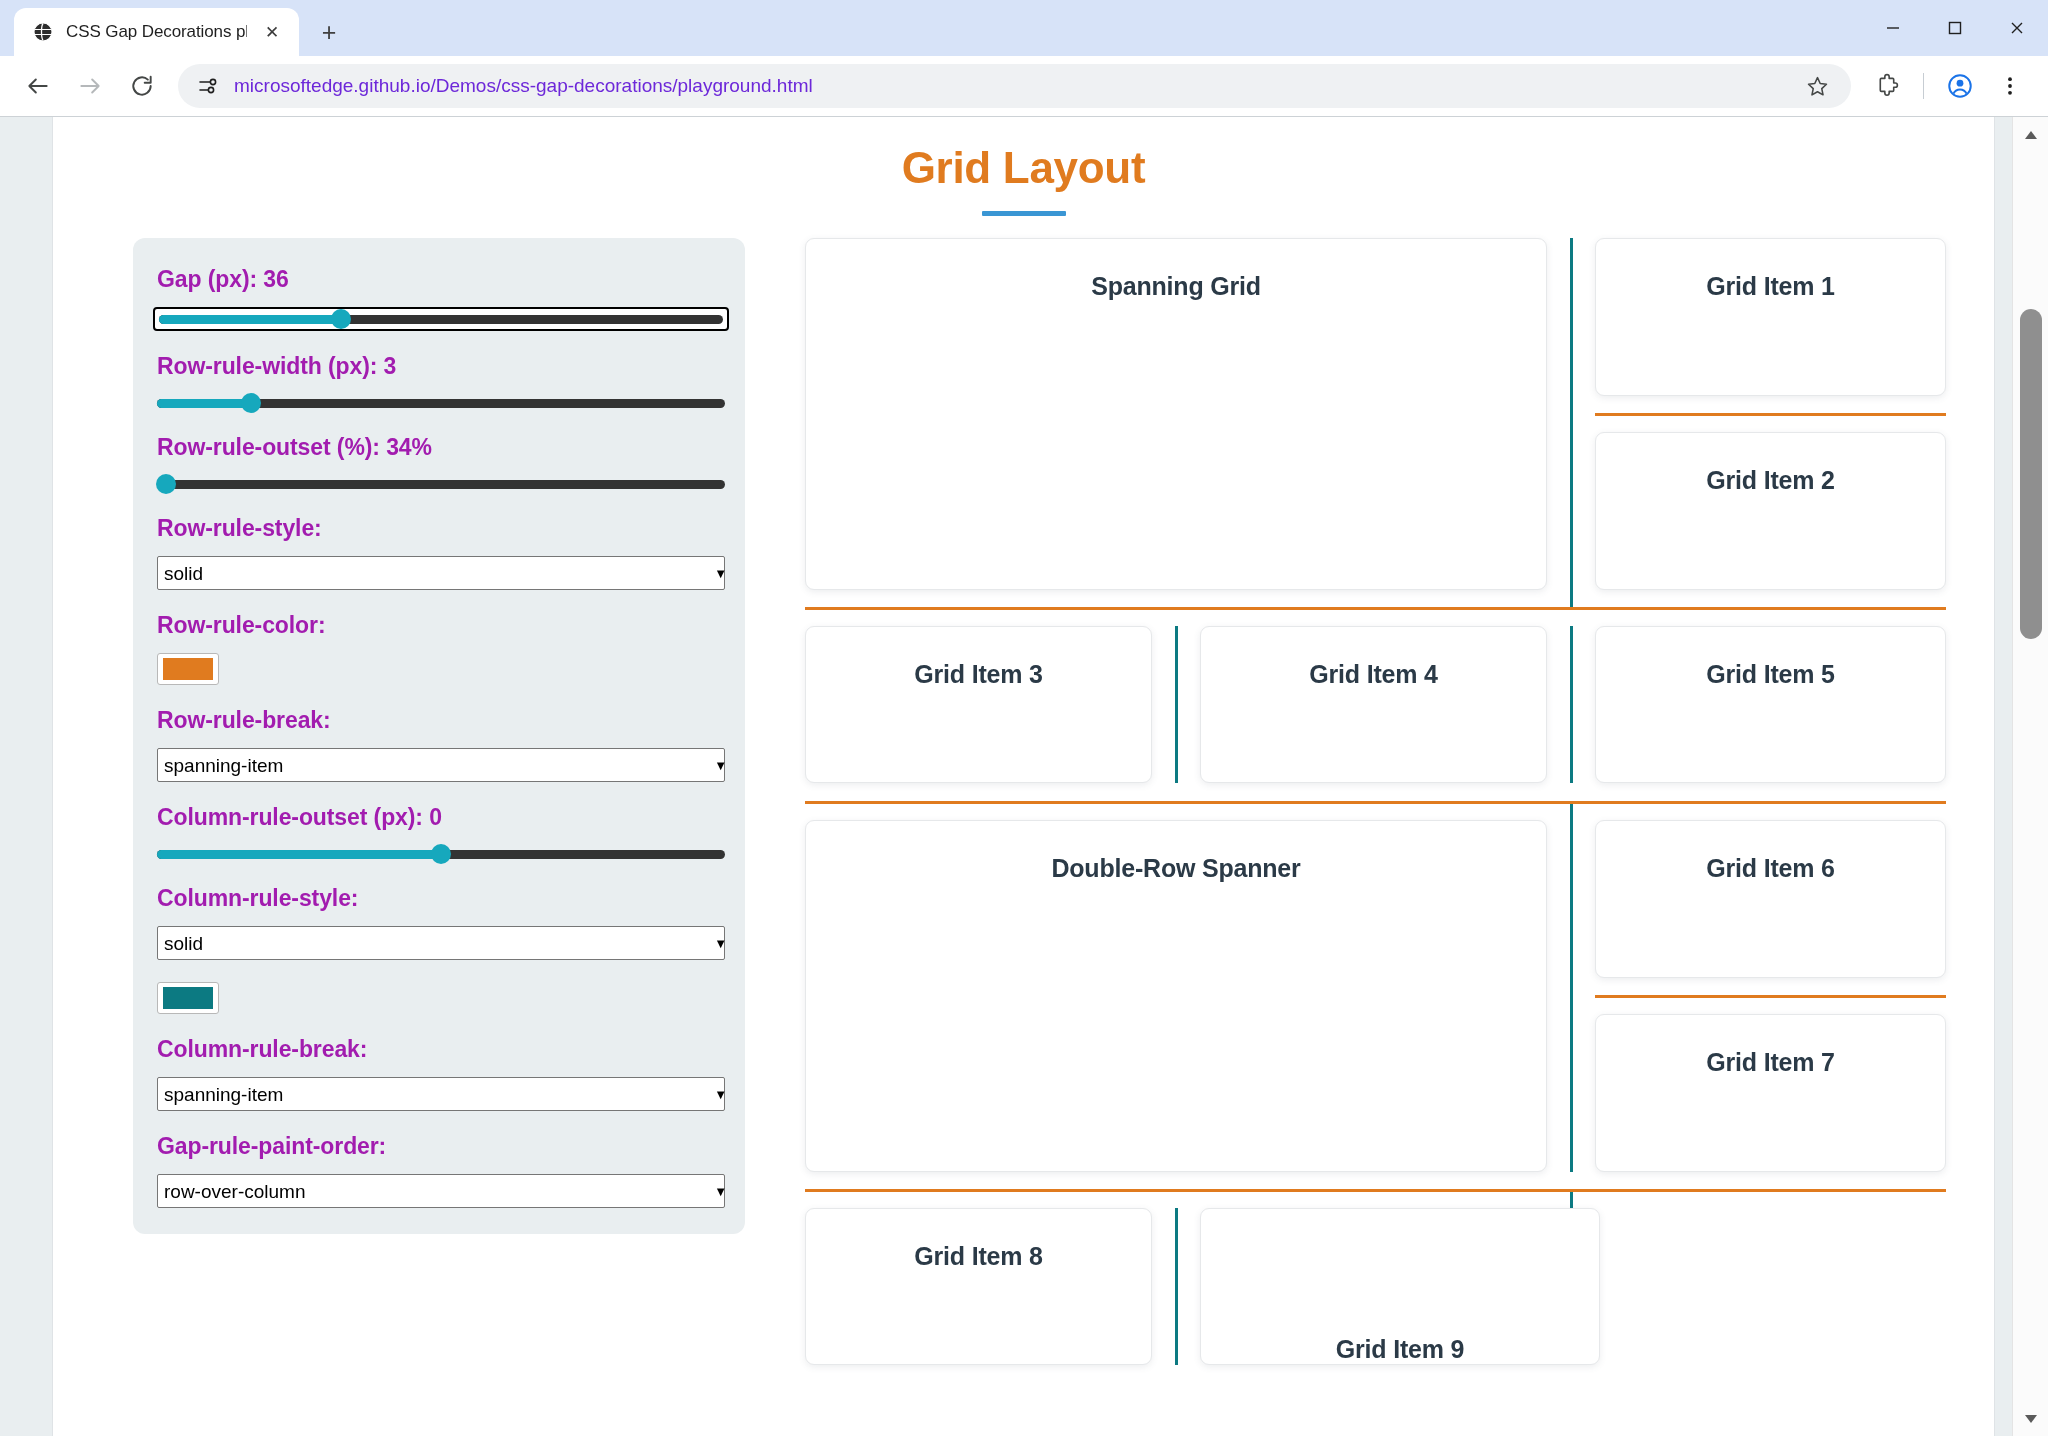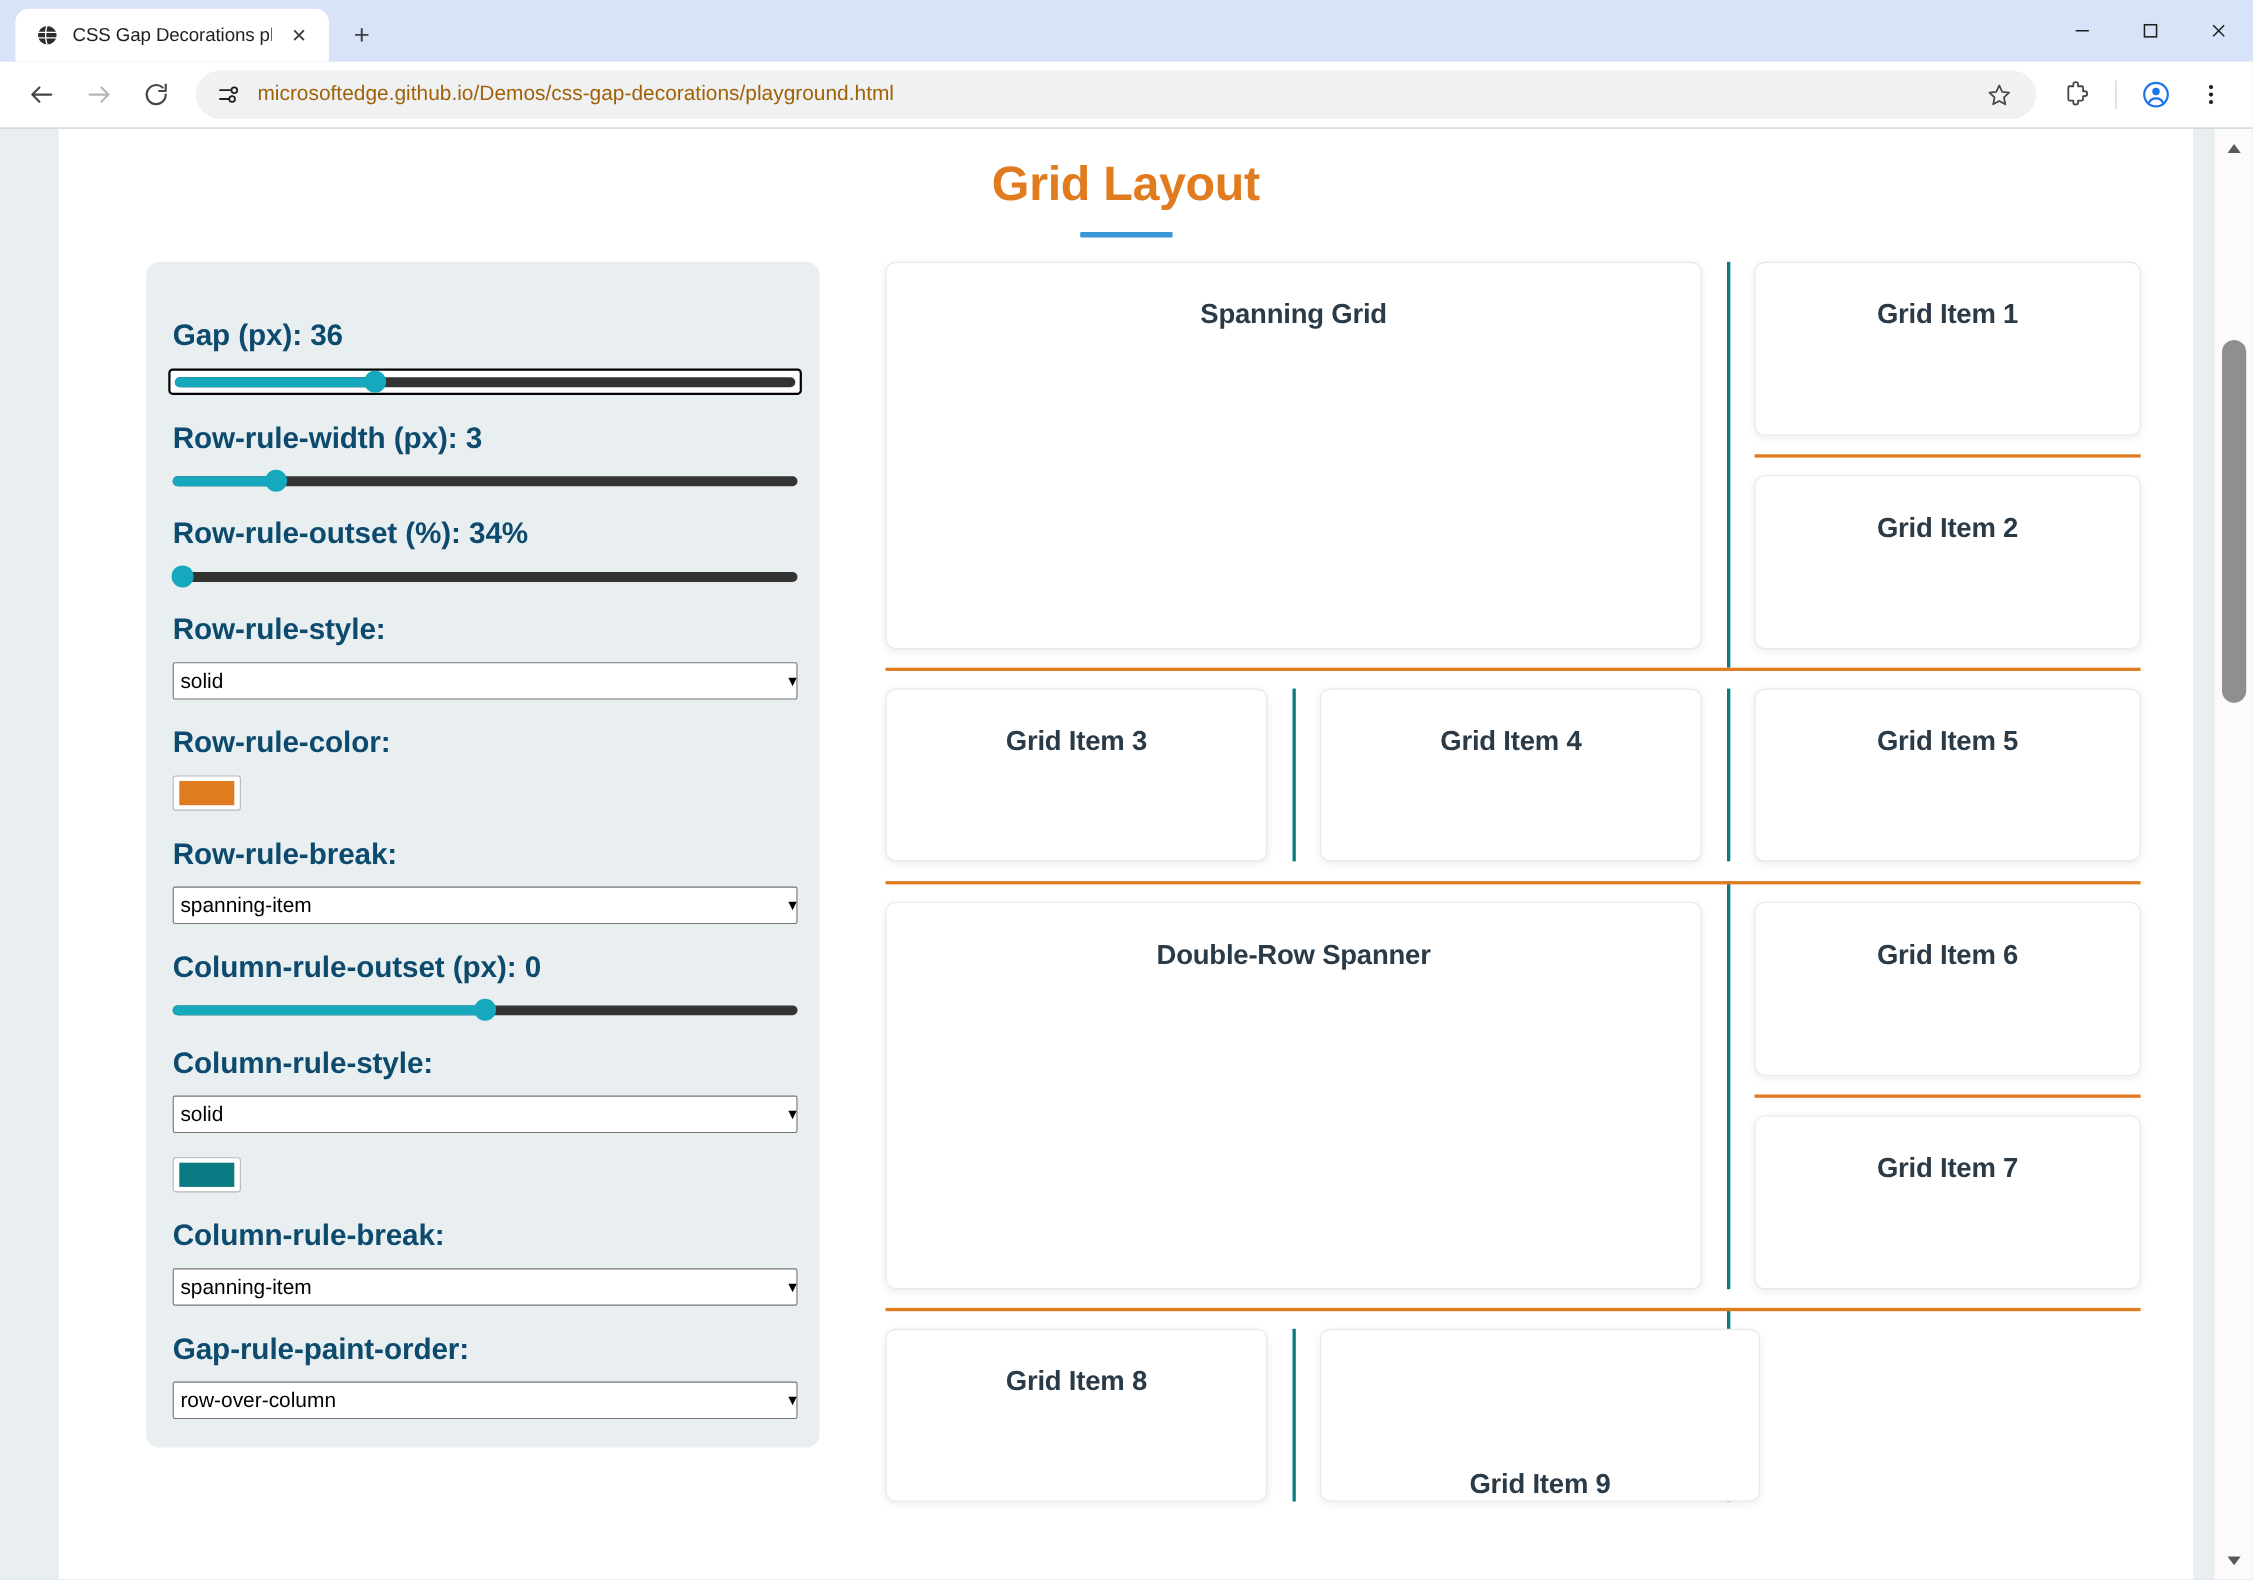--- a/index.html
+++ b/index.html
@@ -61,21 +61,21 @@
     color: #444746; flex: 0 0 48px;
   }
   .navbtn.disabled { color: #b5b8ba; }
   .omnibox {
     flex: 1 1 auto; height: 44px; background: #eff1f3;
     border-radius: 22px; display: flex; align-items: center;
     padding: 0 14px 0 18px; gap: 14px; margin: 0 8px;
   }
   .omni-icon { width: 24px; height: 24px; flex: 0 0 24px; color: #1f1f1f; }
   .omni-url {
-    flex: 1 1 auto; font-size: 19px; color: #a16207;
+    flex: 1 1 auto; font-size: 19px; color: #6d28d9;
     white-space: nowrap; overflow: hidden;
   }
   .omni-star { width: 40px; height: 40px; display:flex; align-items:center; justify-content:center; color:#444746;}
   .tb-right { display: flex; align-items: center; gap: 2px; }
   .tb-sep { width:1px; height:26px; background:#c7cdd3; margin:0 10px; }
 
   
   .viewport {
     position: absolute; left: 0; top: 116px;
     width: 2048px; height: 1320px;
@@ -113,22 +113,22 @@
   }
 
   
   .controls {
     width: 612px; flex: 0 0 612px;
     background: #e9eef0; border-radius: 12px;
     padding: 28px 24px 26px 24px;
   }
   .ctl { margin-bottom: 0; }
   .ctl-label {
-    font-size: 27px; font-weight: 700; color: #0c4a6e;
-    display: block; margin-bottom: 14px; letter-spacing: -0.1px; margin-top: 24px;
+    font-size: 23px; font-weight: 700; color: #a21caf;
+    display: block; margin-bottom: 14px; letter-spacing: -0.1px;
   }
   .ctl + .ctl { margin-top: 22px; }
 
   .slider {
     position: relative; height: 18px; width: 568px;
     display: flex; align-items: center;
   }
   .slider .track {
     position: absolute; left: 0; right: 0; height: 9px;
     background: #333333; border-radius: 5px;

